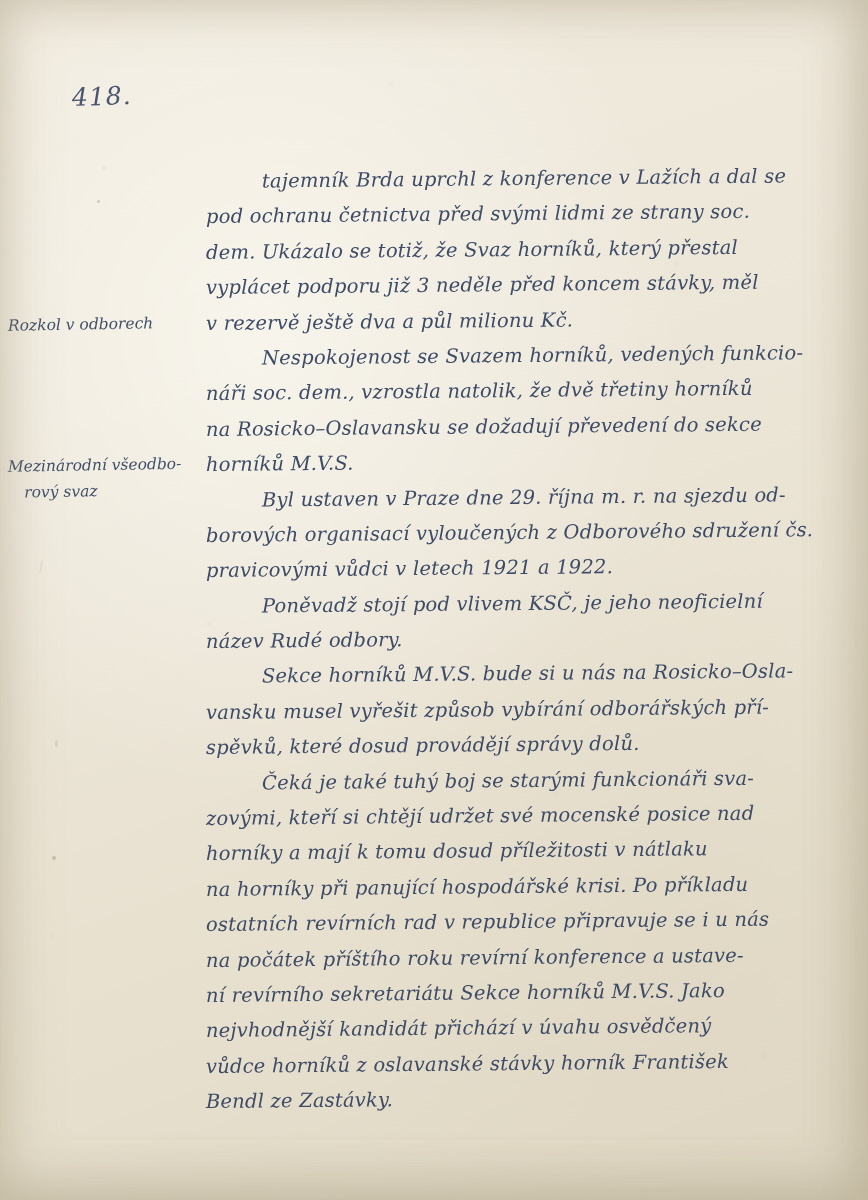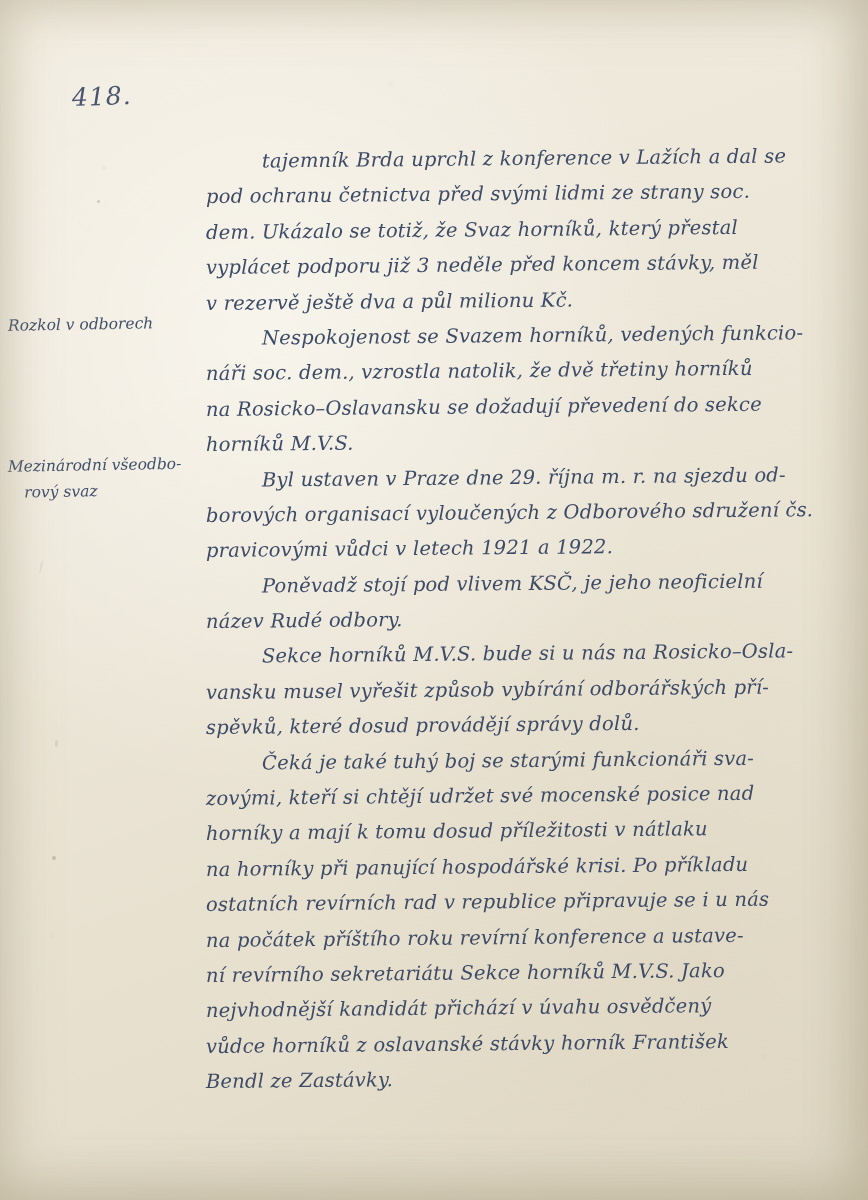--- a/index.html
+++ b/index.html
@@ -72,21 +72,21 @@
     transform: rotate(-1deg);
   }
   #note-rozkol { top: 311px; }
   #note-mezinarodni { top: 452px; }
   .margin-note .l2 { display: block; padding-left: 16px; }
 
   
   #body-text {
     position: absolute;
     left: 206px;
-    top: 144px;
+    top: 164px;
     width: 628px;
   }
   .line {
     height: 35.4px;
     font-size: 19.5px;
     line-height: 35.4px;
     white-space: pre;
     color: #3d4b66;
     transform: rotate(-0.55deg);
     transform-origin: left center;

